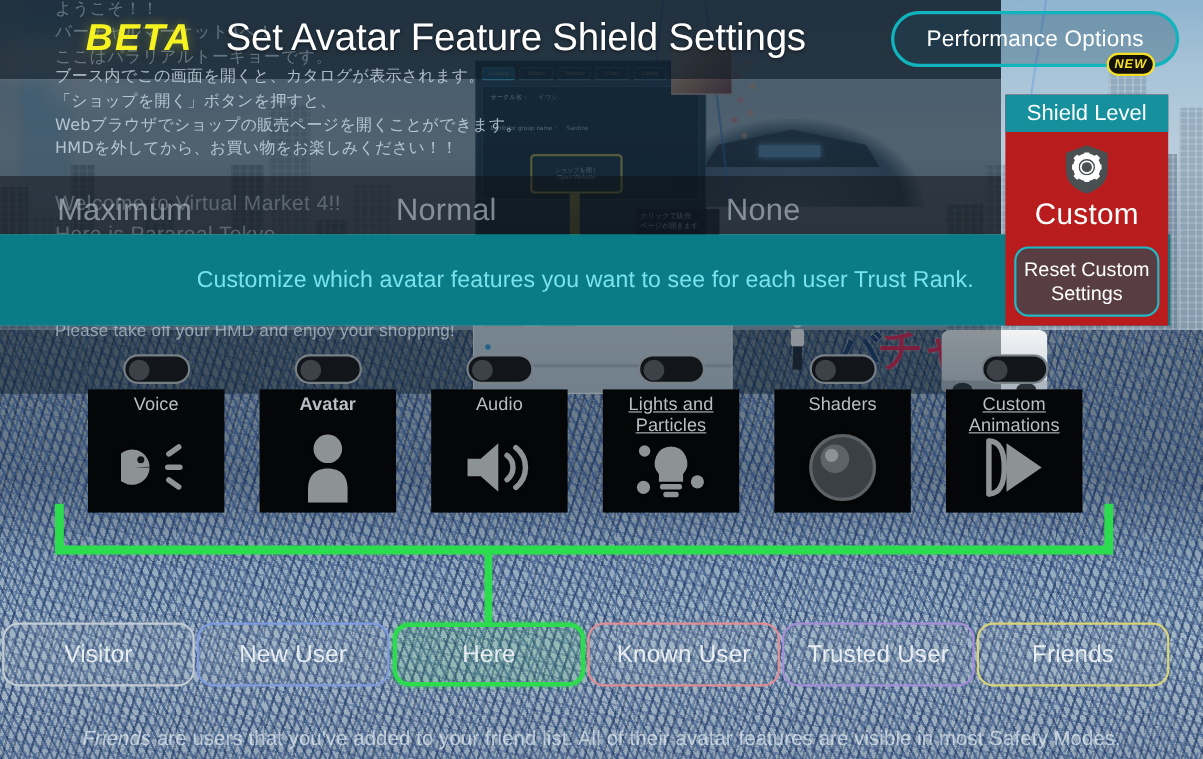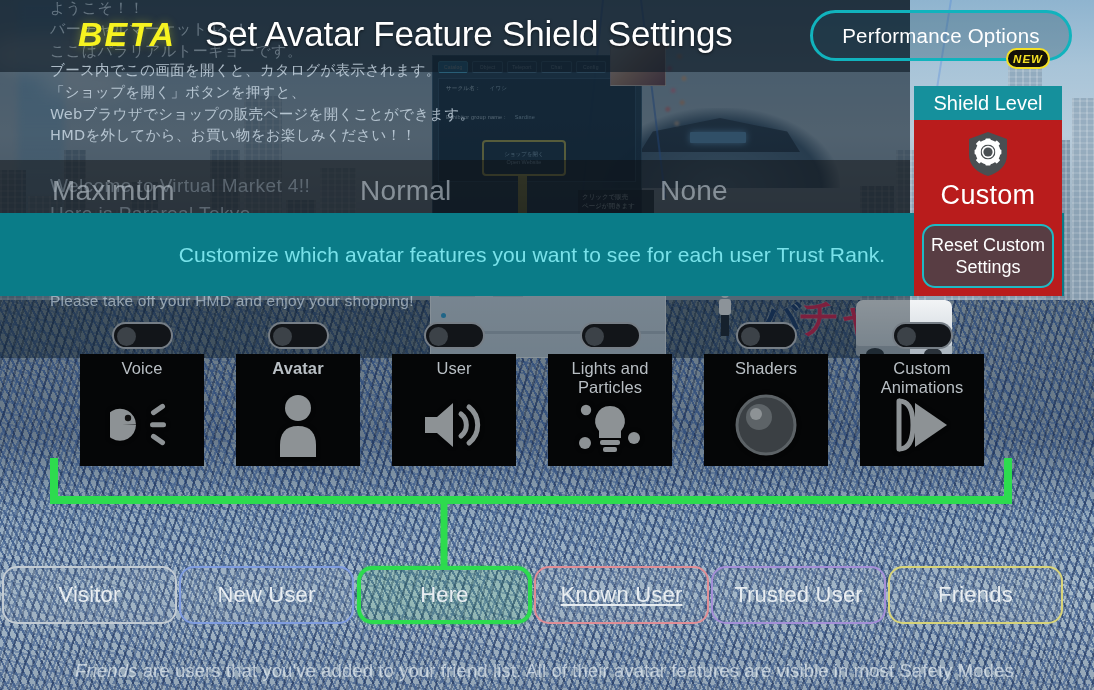--- a/index.html
+++ b/index.html
@@ -311,21 +311,21 @@
   }
   .card{
     width:100%;height:112px;background:#050607;
     display:flex;flex-direction:column;align-items:center;
     cursor:pointer;position:relative;
   }
   .card-label{
     color:#b9bfc4;font-size:16.5px;line-height:1.1;text-align:center;
     padding-top:5px;letter-spacing:.1px;
   }
-  .card-label.two{font-size:16.5px;line-height:1.14;}
+  .card-label.two{font-size:16.5px;line-height:1.14;text-decoration:underline;}
   .card-ico{
     position:absolute;left:0;right:0;bottom:8px;margin:auto;
     display:flex;align-items:center;justify-content:center;height:66px;
   }
   .card-ico svg{filter:drop-shadow(0 0 2px rgba(0,0,0,.6));}
 
   
   .bracket{position:absolute;left:0;top:0;width:1094px;height:690px;pointer-events:none;}
 
   
@@ -551,21 +551,21 @@
         <path d="M25 33 C12 33 7 41 7 52 L7 64 L43 64 L43 52 C43 41 38 33 25 33 Z" fill="#8d9295"></path>
       </svg>
           </div>
         </div>
       </div>
       <div class="card-wrap" style="left: 392px;">
         <div class="toggle">
           <span class="knob"></span>
         </div>
         <div class="card">
-          <div class="card-label">User</div>
+          <div class="card-label">Audio</div>
           <div class="card-ico">
             <svg width="66" height="58" viewBox="0 0 66 58">
         <path d="M4 21 H16 L32 7 V51 L16 37 H4 Z" fill="#8d9295"></path>
         <path d="M40 18 A14 14 0 0 1 40 40" fill="none" stroke="#8d9295" stroke-width="5" stroke-linecap="round"></path>
         <path d="M48 11 A23 23 0 0 1 48 47" fill="none" stroke="#8d9295" stroke-width="5" stroke-linecap="round"></path>
       </svg>
           </div>
         </div>
       </div>
       <div class="card-wrap" style="left: 548px;">
@@ -631,21 +631,21 @@
   <div id="ranks">
       <div class="rank" style="left: 2px; width: 175px; border: 2px solid rgb(195, 204, 212);">
         <span>Visitor</span>
       </div>
       <div class="rank" style="left: 179px; width: 175px; border: 2px solid rgb(127, 156, 224);">
         <span>New User</span>
       </div>
       <div class="rank sel" style="left: 357px; width: 175px;">
         <span>Here</span>
       </div>
-      <div class="rank" style="left: 534px; width: 175px; border: 2px solid rgb(224, 142, 150); text-decoration: underline;">
+      <div class="rank" style="left: 534px; width: 175px; border: 2px solid rgb(224, 142, 150);">
         <span>Known User</span>
       </div>
       <div class="rank" style="left: 711px; width: 175px; border: 2px solid rgb(164, 143, 216);">
         <span>Trusted User</span>
       </div>
       <div class="rank" style="left: 888px; width: 175px; border: 2px solid rgb(216, 212, 121);">
         <span>Friends</span>
       </div>
     </div>
 

